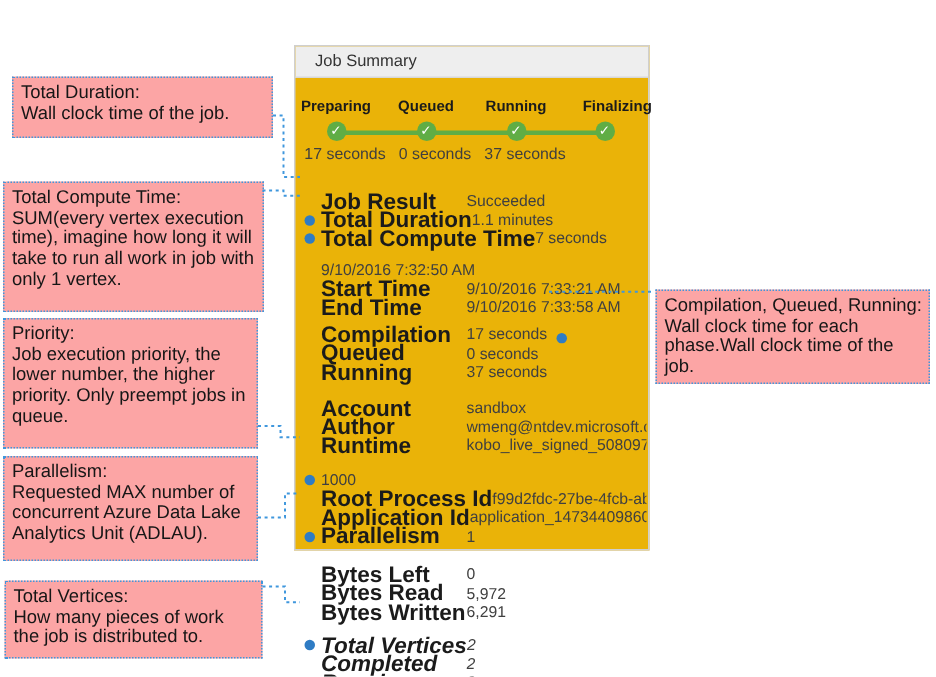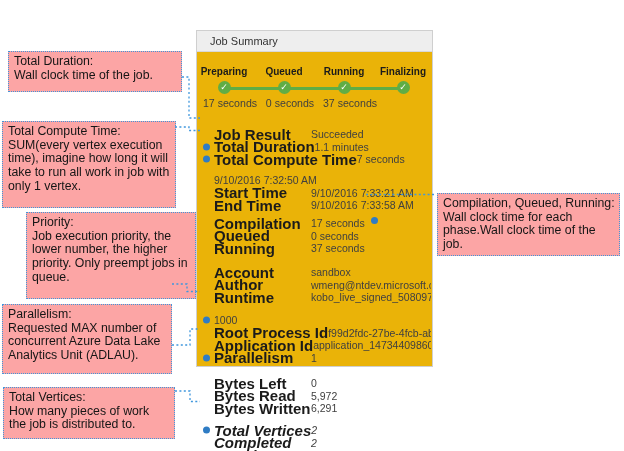--- a/index.html
+++ b/index.html
@@ -32,21 +32,21 @@
   }
   .stage-circle{
     position:absolute;top:50px;width:13px;height:13px;border-radius:50%;
     background:#60ad45;z-index:2;color:#fff;font-size:9px;font-weight:bold;
     display:flex;align-items:center;justify-content:center;line-height:1;
   }
   
   .rows{position:absolute;left:0;top:97px;right:1px;}
   .row{position:relative;display:flex;align-items:center;height:12.5px;padding-left:17px;}
   .row .label{flex:0 0 97px;font-size:15px;font-weight:bold;color:#1b1b1b;white-space:nowrap;}
-  .row .value{flex:1;font-size:10.5px;color:#404040;white-space:nowrap;overflow:hidden;display:flex;align-items:flex-start;}
+  .row .value{flex:1;font-size:10.5px;color:#404040;white-space:nowrap;overflow:hidden;display:flex;align-items:flex-end;}
   .dot{position:absolute;left:6px;top:50%;transform:translateY(-50%);
        width:7px;height:7px;border-radius:50%;background:#2f7cc4;}
   .vdot{display:inline-block;flex:none;width:7px;height:7px;border-radius:50%;
         background:#2f7cc4;margin-left:6px;}
   
   .callout{
     position:absolute;background:#fca5a5;border:1px dotted #3f97dd;
     box-sizing:border-box;padding:3px 5px;z-index:2;
     font-size:12.3px;line-height:13.7px;color:#161616;
   }
@@ -64,21 +64,21 @@
       <div class="stage-line" style="left: 27px; width: 179px;"></div>
       <div class="stage-label" style="left: 27px;">Preparing</div>
       <div class="stage-circle" style="left: 20.5px;">✓</div>
       <div class="stage-time" style="left: 33px;">17 seconds</div>
       <div class="stage-label" style="left: 87px;">Queued</div>
       <div class="stage-circle" style="left: 80.5px;">✓</div>
       <div class="stage-time" style="left: 93px;">0 seconds</div>
       <div class="stage-label" style="left: 147px;">Running</div>
       <div class="stage-circle" style="left: 140.5px;">✓</div>
       <div class="stage-time" style="left: 153px;">37 seconds</div>
-      <div class="stage-label" style="left: 206px;">Finalizing</div>
+      <div class="stage-label" style="left: 192px; padding-left: 45px;">Finalizing</div>
       <div class="stage-circle" style="left: 199.5px;">✓</div>
     </div>
   <div class="rows" id="rows">
       <div style="margin-top: 0px;">
         <div class="row">
           <span class="label">Job Result</span>
           <span class="value">
             <span>Succeeded</span>
           </span>
         </div>
@@ -236,21 +236,21 @@
 
 <div id="callouts">
     <div class="callout" style="left: 8px; top: 51px; width: 174px; min-height: 41px;">
       <div class="c-title">Total Duration:</div>
       <div class="c-body">Wall clock time of the job.</div>
     </div>
     <div class="callout" style="left: 2px; top: 121px; width: 174px; min-height: 87px;">
       <div class="c-title">Total Compute Time:</div>
       <div class="c-body">SUM(every vertex execution time), imagine how long it will take to run all work in job with only 1 vertex.</div>
     </div>
-    <div class="callout" style="left: 2px; top: 212px; width: 170px; min-height: 87px; margin-left: 24px;">
+    <div class="callout" style="left: 2px; top: 212px; width: 170px; min-height: 87px;">
       <div class="c-title">Priority:</div>
       <div class="c-body">Job execution priority, the lower number, the higher priority. Only preempt jobs in queue.</div>
     </div>
     <div class="callout" style="left: 2px; top: 304px; width: 170px; min-height: 70px;">
       <div class="c-title">Parallelism:</div>
       <div class="c-body">Requested MAX number of concurrent Azure Data Lake Analytics Unit (ADLAU).</div>
     </div>
     <div class="callout" style="left: 3px; top: 387px; width: 172px; min-height: 52px;">
       <div class="c-title">Total Vertices:</div>
       <div class="c-body">How many pieces of work the job is distributed to.</div>

